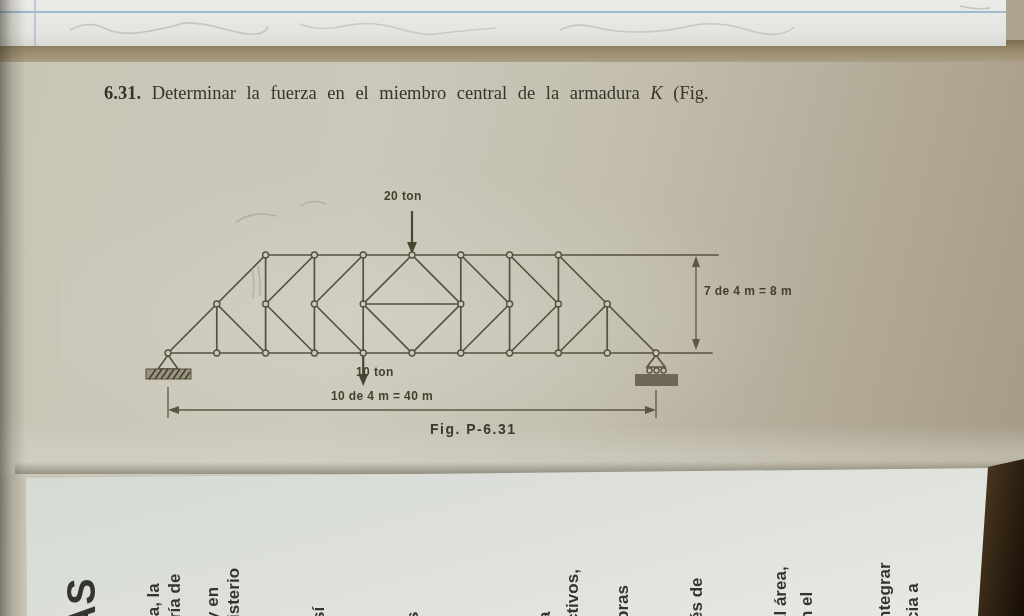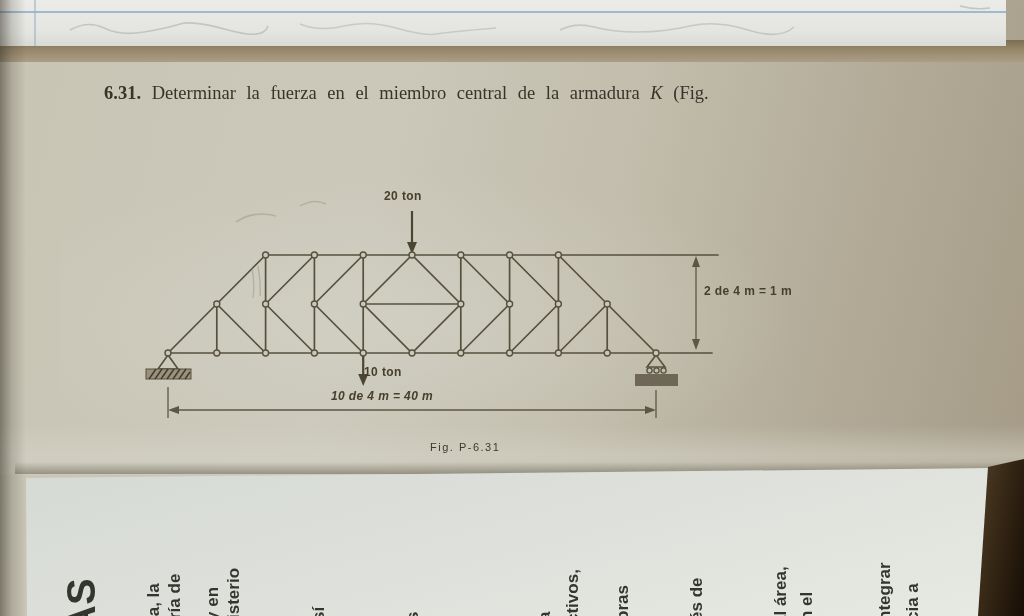--- a/index.html
+++ b/index.html
@@ -27,21 +27,21 @@
               background:linear-gradient(90deg,rgba(38,28,16,0),rgba(38,28,16,.8) 35%,#140c05 85%);}
   
   .problem{position:absolute;left:104px;top:80px;width:790px;z-index:2;
            font-family:"Liberation Serif",serif;font-size:18.5px;line-height:27px;color:#37342a;}
   .problem .l1{word-spacing:6px;white-space:nowrap;}
   .problem .num{font-weight:bold;}
   .problem .kvar{font-style:italic;}
   
   .fig-svg{position:absolute;left:130px;top:180px;z-index:2;}
   .fig-label{position:absolute;z-index:3;font-weight:bold;color:#453f2c;font-size:12px;letter-spacing:.4px;white-space:nowrap;}
-  .caption{position:absolute;left:430px;top:441px;z-index:2;font-weight:normal;color:#3e392b;font-size:11px;letter-spacing:1.5px;}
+  .caption{position:absolute;left:430px;top:421px;z-index:2;font-weight:bold;color:#3e392b;font-size:14px;letter-spacing:1.5px;}
   
   .sheet-shadow{position:absolute;left:15px;top:462px;width:990px;height:12px;z-index:3;
                 background:linear-gradient(rgba(60,55,40,0),rgba(60,55,40,.38));}
   
   .sheet{position:absolute;left:0;top:460px;width:1024px;height:156px;z-index:4;
          background:linear-gradient(165deg,#d5d9d4 0%,#dde0da 45%,#e7e9e3 100%);
          clip-path:polygon(26px 18px,992px 8px,984px 156px,27px 156px);}
   .frag{position:absolute;transform:rotate(-90deg);transform-origin:0 100%;
         white-space:nowrap;font-weight:bold;color:#33362f;font-family:"Liberation Sans",sans-serif;}
   .bottom-dark{position:absolute;left:970px;top:455px;width:54px;height:161px;z-index:5;
@@ -180,23 +180,23 @@
         <circle cx="314.4" cy="304" r="3"></circle>
         <circle cx="363.2" cy="304" r="3"></circle>
         <circle cx="460.79999999999995" cy="304" r="3"></circle>
         <circle cx="509.59999999999997" cy="304" r="3"></circle>
         <circle cx="558.4" cy="304" r="3"></circle>
         <circle cx="607.2" cy="304" r="3"></circle>
       </g>
   </svg>
 
   <div class="fig-label" style="left:384px;top:189px;">20 ton</div>
-  <div class="fig-label" style="left:364px;top:365px;">10 ton</div>
-  <div class="fig-label" style="left:292px;top:389px;width:180px;text-align:center;font-style:italic;">10 de 4 m = 40 m</div>
-  <div class="fig-label" style="left:704px;top:284px;">2 de 4 m = 1 m</div>
+  <div class="fig-label" style="left:356px;top:365px;">10 ton</div>
+  <div class="fig-label" style="left:292px;top:389px;width:180px;text-align:center;">10 de 4 m = 40 m</div>
+  <div class="fig-label" style="left:704px;top:284px;">7 de 4 m = 8 m</div>
   <div class="caption">Fig. P-6.31</div>
 
   <div class="sheet-shadow"></div>
 
   <div class="sheet">
     <div class="frag" style="left:104px;bottom:-18px;font-size:40px;">AS</div>
     <div class="frag" style="left:164px;bottom:-5px;font-size:17px;">ia, la</div>
     <div class="frag" style="left:185px;bottom:-3px;font-size:17px;">ría de</div>
     <div class="frag" style="left:223px;bottom:-5px;font-size:17px;">y en</div>
     <div class="frag" style="left:244px;bottom:-3px;font-size:17px;">isterio</div>

